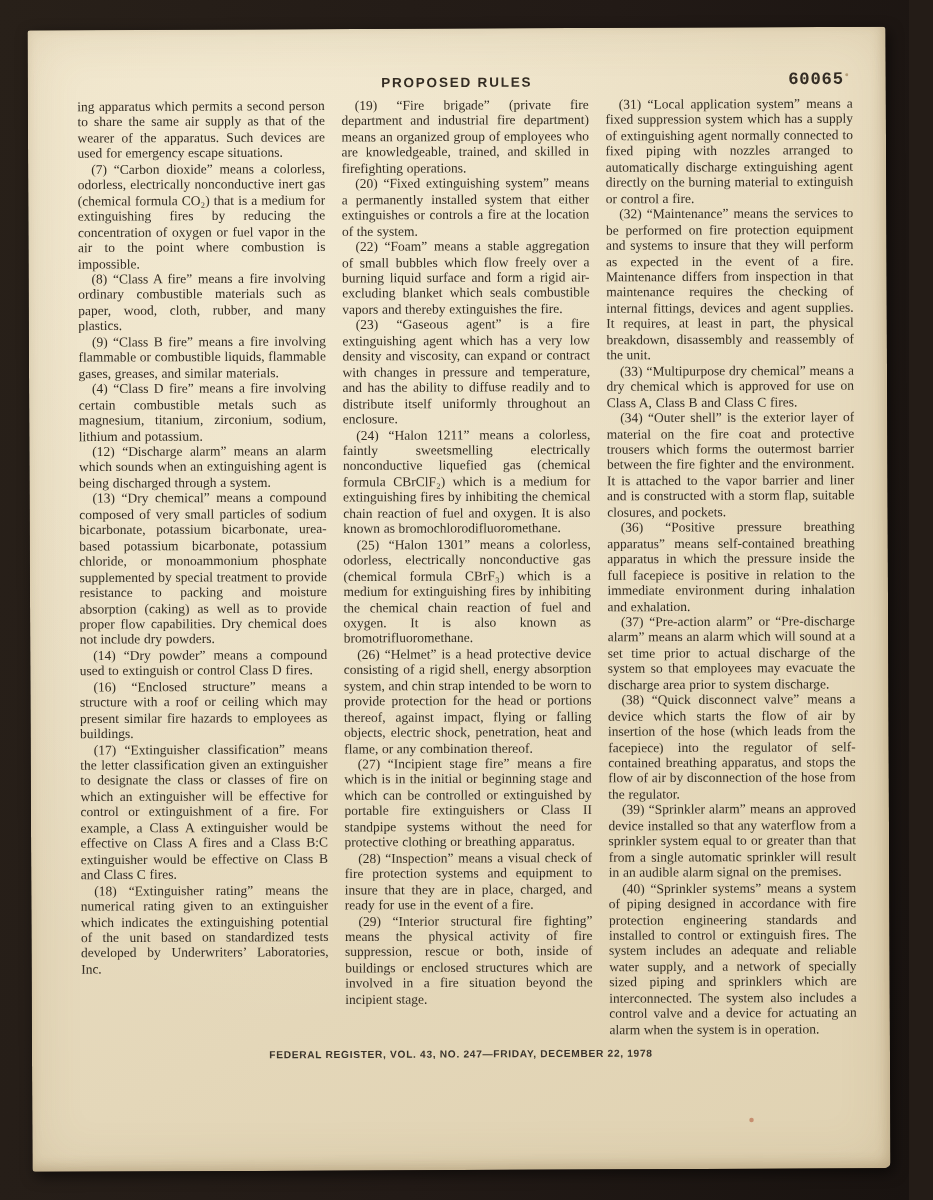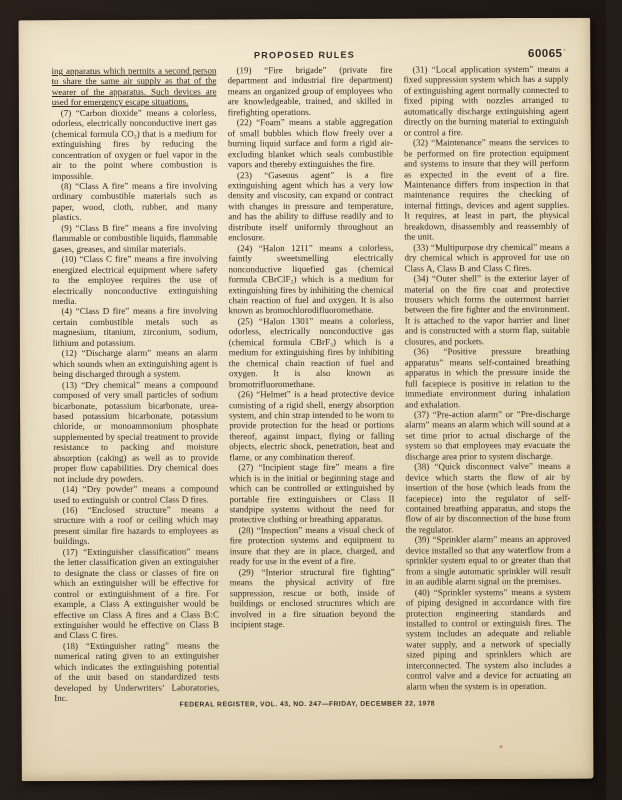--- a/index.html
+++ b/index.html
@@ -47,21 +47,21 @@
     text-align: center;
     font-family: "Liberation Sans", sans-serif;
     font-weight: bold;
     font-size: 9px;
     letter-spacing: 1.2px;
     color: var(--ink);
   }
   .page-number {
     position: absolute;
     right: 28px; top: -2px;
-    font-family: Liberation Sans, sans-serif;
+    font-family: Liberation Mono, monospace;
     font-weight: bold;
     font-size: 11.5px;
     letter-spacing: 0.5px;
     color: var(--ink);
   }
   .columns {
     position: absolute;
     top: 46px; left: 33px; right: 22px;
     height: 636px;
     display: flex;
@@ -73,21 +73,21 @@
     color: var(--ink);
     font-size: 9px;
     line-height: 10.45px;
     text-align: justify;
     overflow: hidden;
   }
   .col p {
     text-indent: 9px;
     word-spacing: 0.2px;
   }
-  .col p.cont { text-indent: 0; text-decoration: underline; }
+  .col p.cont { text-indent: 0; }
   .page-footer {
     position: absolute;
     top: 681px; left: 0; right: 0;
     text-align: center;
     font-family: "Liberation Sans", sans-serif;
     font-weight: bold;
     font-size: 6.8px;
     letter-spacing: 0.45px;
     color: #3a332a;
   }
@@ -111,31 +111,31 @@
       <span class="header-title">PROPOSED RULES</span>
       <span class="page-number">60065</span>
     </div>
 
     <div class="columns">
       <div class="col">
           <p class="cont">ing apparatus which permits a second person to share the same air supply as that of the wearer of the apparatus. Such devices are used for emergency escape situations.</p>
           <p>(7) “Carbon dioxide” means a colorless, odorless, electrically nonconductive inert gas (chemical formula CO₂) that is a medium for extinguishing fires by reducing the concentration of oxygen or fuel vapor in the air to the point where combustion is impossible.</p>
           <p>(8) “Class A fire” means a fire involving ordinary combustible materials such as paper, wood, cloth, rubber, and many plastics.</p>
           <p>(9) “Class B fire” means a fire involving flammable or combustible liquids, flammable gases, greases, and similar materials.</p>
-          <p>(10) “Class C fire” means a fire involving energized electrical equipment where safety to the employee requires the use of electrically nonconductive extinguishing media.</p>
           <p>(4) “Class D fire” means a fire involving certain combustible metals such as magnesium, titanium, zirconium, sodium, lithium and potassium.</p>
           <p>(12) “Discharge alarm” means an alarm which sounds when an extinguishing agent is being discharged through a system.</p>
           <p>(13) “Dry chemical” means a compound composed of very small particles of sodium bicarbonate, potassium bicarbonate, urea-based potassium bicarbonate, potassium chloride, or monoammonium phosphate supplemented by special treatment to provide resistance to packing and moisture absorption (caking) as well as to provide proper flow capabilities. Dry chemical does not include dry powders.</p>
           <p>(14) “Dry powder” means a compound used to extinguish or control Class D fires.</p>
           <p>(16) “Enclosed structure” means a structure with a roof or ceiling which may present similar fire hazards to employees as buildings.</p>
           <p>(17) “Extinguisher classification” means the letter classification given an extinguisher to designate the class or classes of fire on which an extinguisher will be effective for control or extinguishment of a fire. For example, a Class A extinguisher would be effective on Class A fires and a Class B:C extinguisher would be effective on Class B and Class C fires.</p>
           <p>(18) “Extinguisher rating” means the numerical rating given to an extinguisher which indicates the extinguishing potential of the unit based on standardized tests developed by Underwriters’ Laboratories, Inc.</p>
         </div>
       <div class="col">
           <p>(19) “Fire brigade” (private fire department and industrial fire department) means an organized group of employees who are knowledgeable, trained, and skilled in firefighting operations.</p>
+          <p>(20) “Fixed extinguishing system” means a permanently installed system that either extinguishes or controls a fire at the location of the system.</p>
           <p>(22) “Foam” means a stable aggregation of small bubbles which flow freely over a burning liquid surface and form a rigid air-excluding blanket which seals combustible vapors and thereby extinguishes the fire.</p>
           <p>(23) “Gaseous agent” is a fire extinguishing agent which has a very low density and viscosity, can expand or contract with changes in pressure and temperature, and has the ability to diffuse readily and to distribute itself uniformly throughout an enclosure.</p>
           <p>(24) “Halon 1211” means a colorless, faintly sweetsmelling electrically nonconductive liquefied gas (chemical formula CBrClF₂) which is a medium for extinguishing fires by inhibiting the chemical chain reaction of fuel and oxygen. It is also known as bromochlorodifluoromethane.</p>
           <p>(25) “Halon 1301” means a colorless, odorless, electrically nonconductive gas (chemical formula CBrF₃) which is a medium for extinguishing fires by inhibiting the chemical chain reaction of fuel and oxygen. It is also known as bromotrifluoromethane.</p>
           <p>(26) “Helmet” is a head protective device consisting of a rigid shell, energy absorption system, and chin strap intended to be worn to provide protection for the head or portions thereof, against impact, flying or falling objects, electric shock, penetration, heat and flame, or any combination thereof.</p>
           <p>(27) “Incipient stage fire” means a fire which is in the initial or beginning stage and which can be controlled or extinguished by portable fire extinguishers or Class II standpipe systems without the need for protective clothing or breathing apparatus.</p>
           <p>(28) “Inspection” means a visual check of fire protection systems and equipment to insure that they are in place, charged, and ready for use in the event of a fire.</p>
           <p>(29) “Interior structural fire fighting” means the physical activity of fire suppression, rescue or both, inside of buildings or enclosed structures which are involved in a fire situation beyond the incipient stage.</p>
         </div>
       <div class="col">

